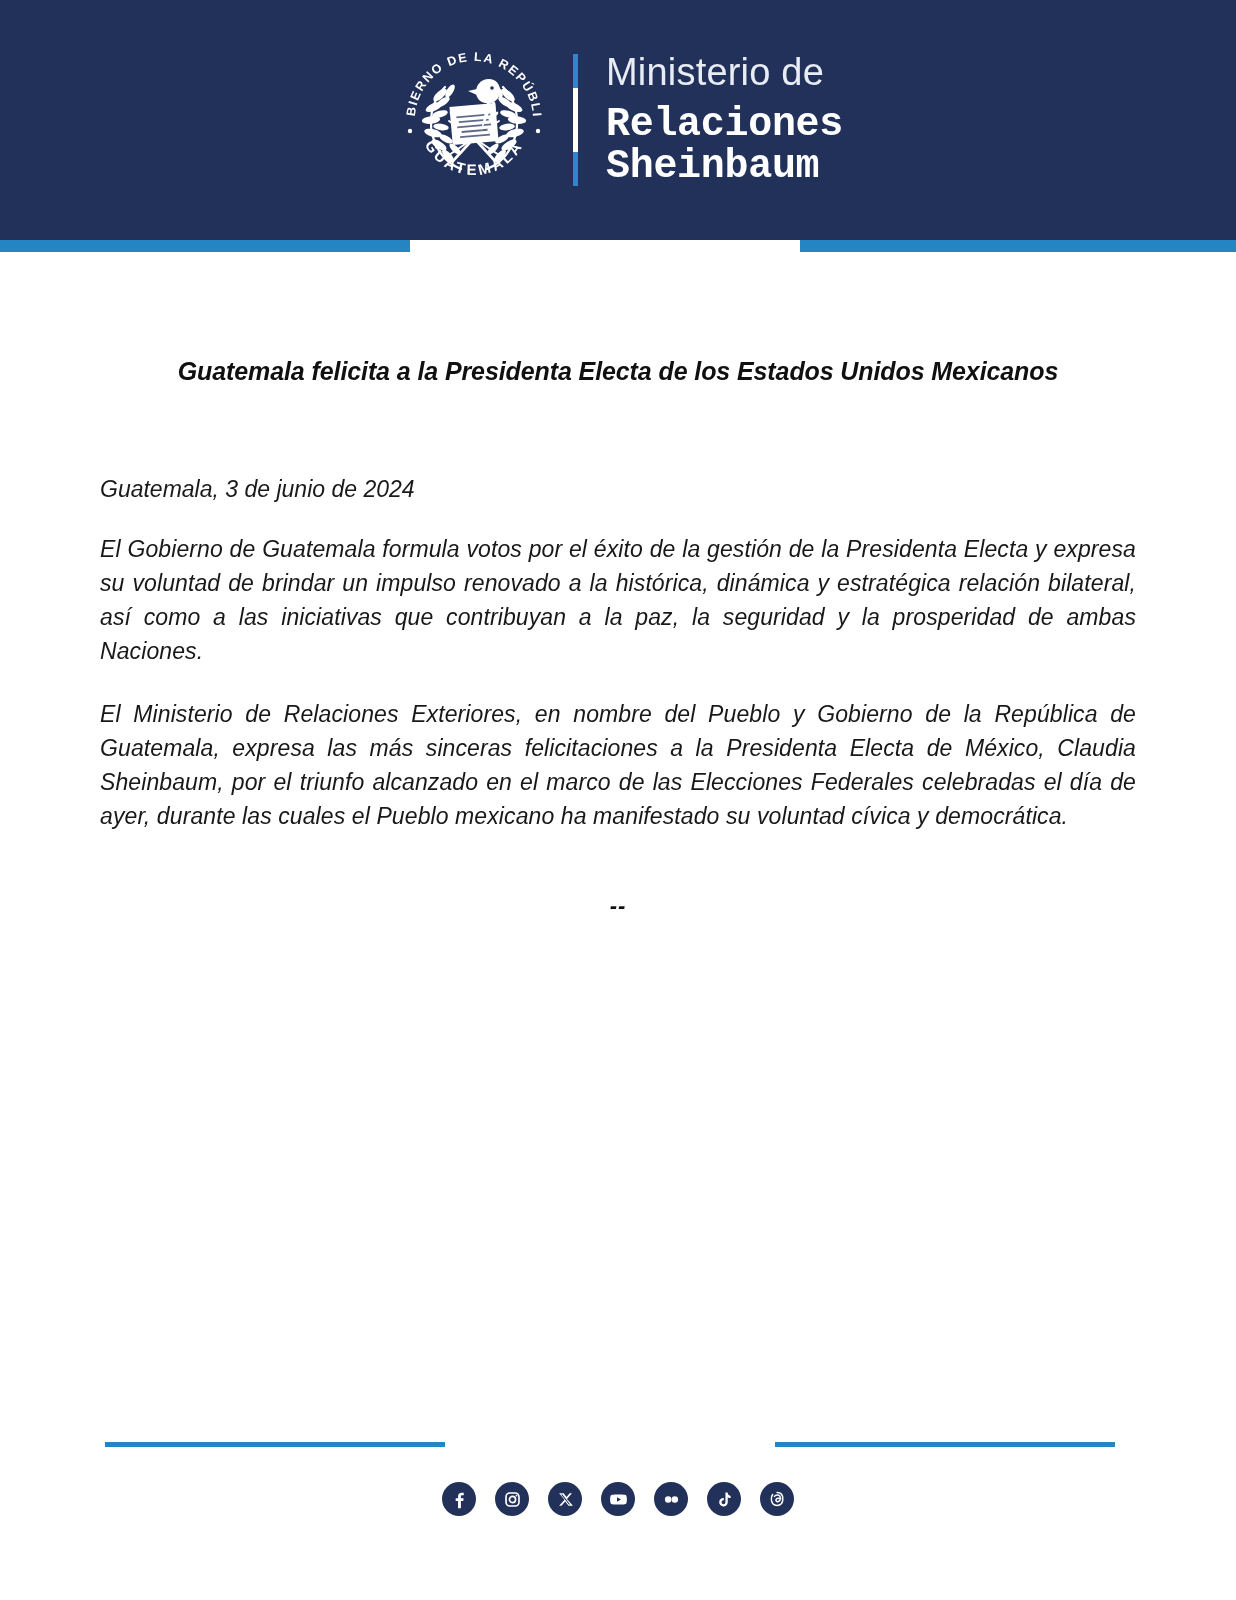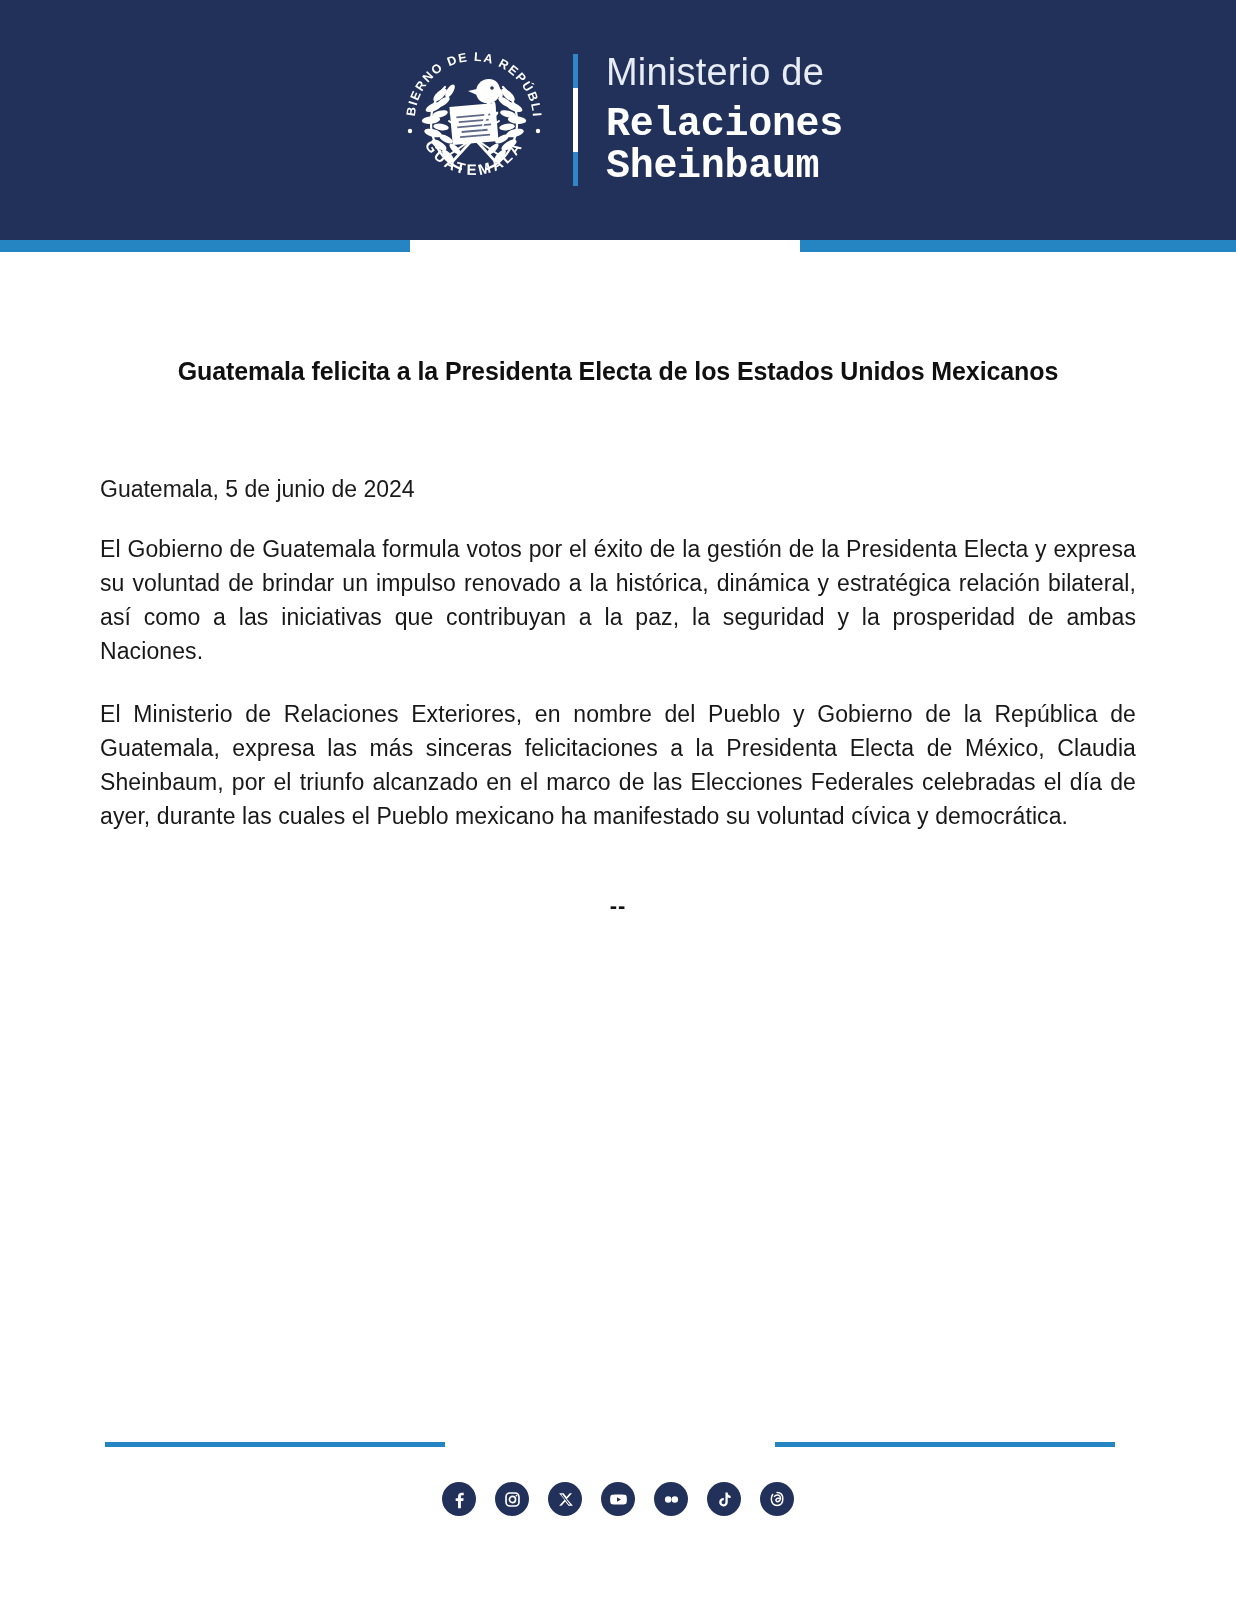--- a/index.html
+++ b/index.html
@@ -92,20 +92,21 @@
   }
   .accent-left  { left: 0;    width: 410px; }
   .accent-right { left: 800px; width: 436px; }
 
   
   .page-body {
     position: relative;
     width: 1236px;
     box-sizing: border-box;
     padding: 0 100px;
+    font-style: italic;
   }
   .doc-title {
     margin: 0;
     padding-top: 105px;
     text-align: center;
     font-family: "Liberation Sans Narrow", "Liberation Sans", sans-serif;
     font-size: 25px;
     font-weight: 700;
     color: #101010;
     letter-spacing: -0.1px;
@@ -290,21 +291,21 @@
 
 <div class="accent-bar">
   <div class="accent-seg accent-left"></div>
   <div class="accent-seg accent-right"></div>
 </div>
 
 <div class="page-body">
 
   <h1 class="doc-title">Guatemala felicita a la Presidenta Electa de los Estados Unidos Mexicanos</h1>
 
-  <p class="dateline">Guatemala, 5 de junio de 2024</p>
+  <p class="dateline">Guatemala, 3 de junio de 2024</p>
 
   <p class="para">El Gobierno de Guatemala formula votos por el éxito de la gestión de la Presidenta Electa y expresa su voluntad de brindar un impulso renovado a la histórica, dinámica y estratégica relación bilateral, así como a las iniciativas que contribuyan a la paz, la seguridad y la prosperidad de ambas Naciones.</p>
 
   <p class="para">El Ministerio de Relaciones Exteriores, en nombre del Pueblo y Gobierno de la República de Guatemala, expresa las más sinceras felicitaciones a la Presidenta Electa de México, Claudia Sheinbaum, por el triunfo alcanzado en el marco de las Elecciones Federales celebradas el día de ayer, durante las cuales el Pueblo mexicano ha manifestado su voluntad cívica y democrática.</p>
 
   <p class="separator-mark">--</p>
 
 </div>
 
 <div class="footer">

